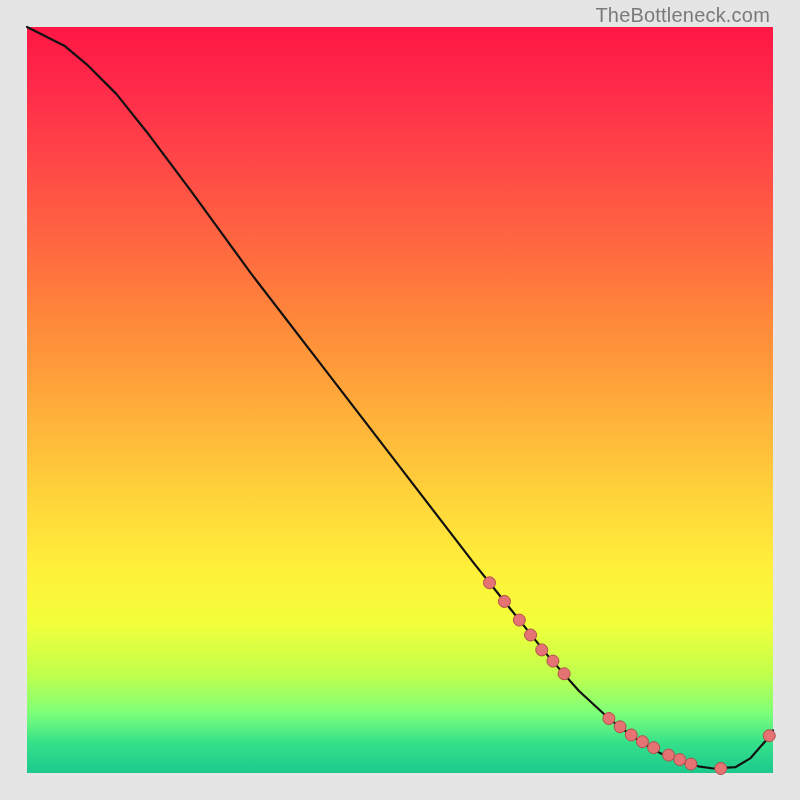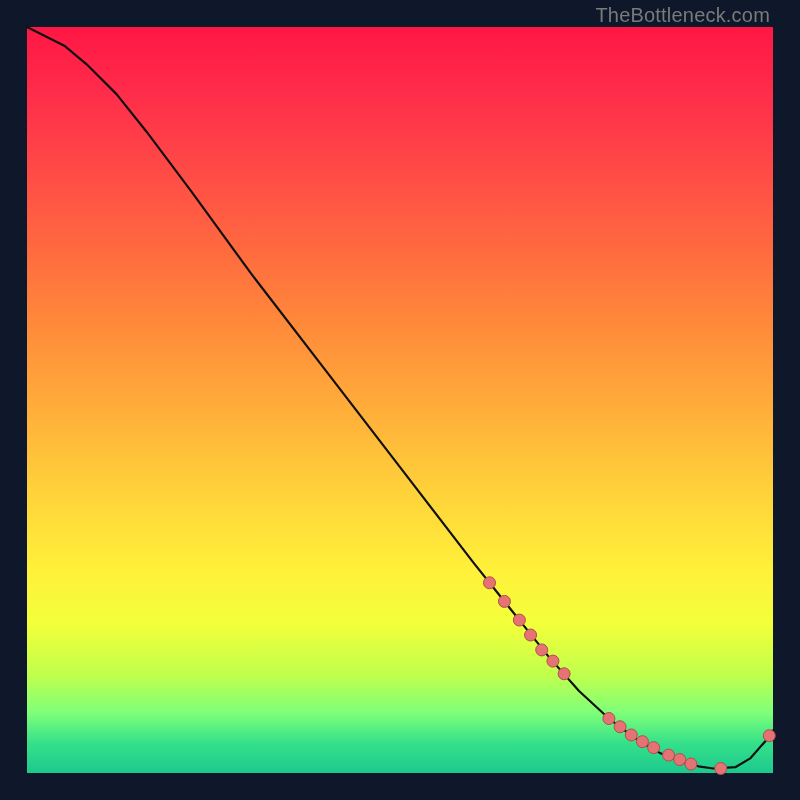--- a/index.html
+++ b/index.html
@@ -8,21 +8,21 @@
     width: 800px;
     height: 800px;
     background: #000;
     font-family: Arial, Helvetica, sans-serif;
     overflow: hidden;
   }
   .stage {
     position: relative;
     width: 800px;
     height: 800px;
-    background: #0f172a;
+    background: #e5e5e5;
   }
   .plot {
     position: absolute;
     left: 27px;
     top: 27px;
     width: 746px;
     height: 746px;
     
     background: linear-gradient(
       to bottom,

